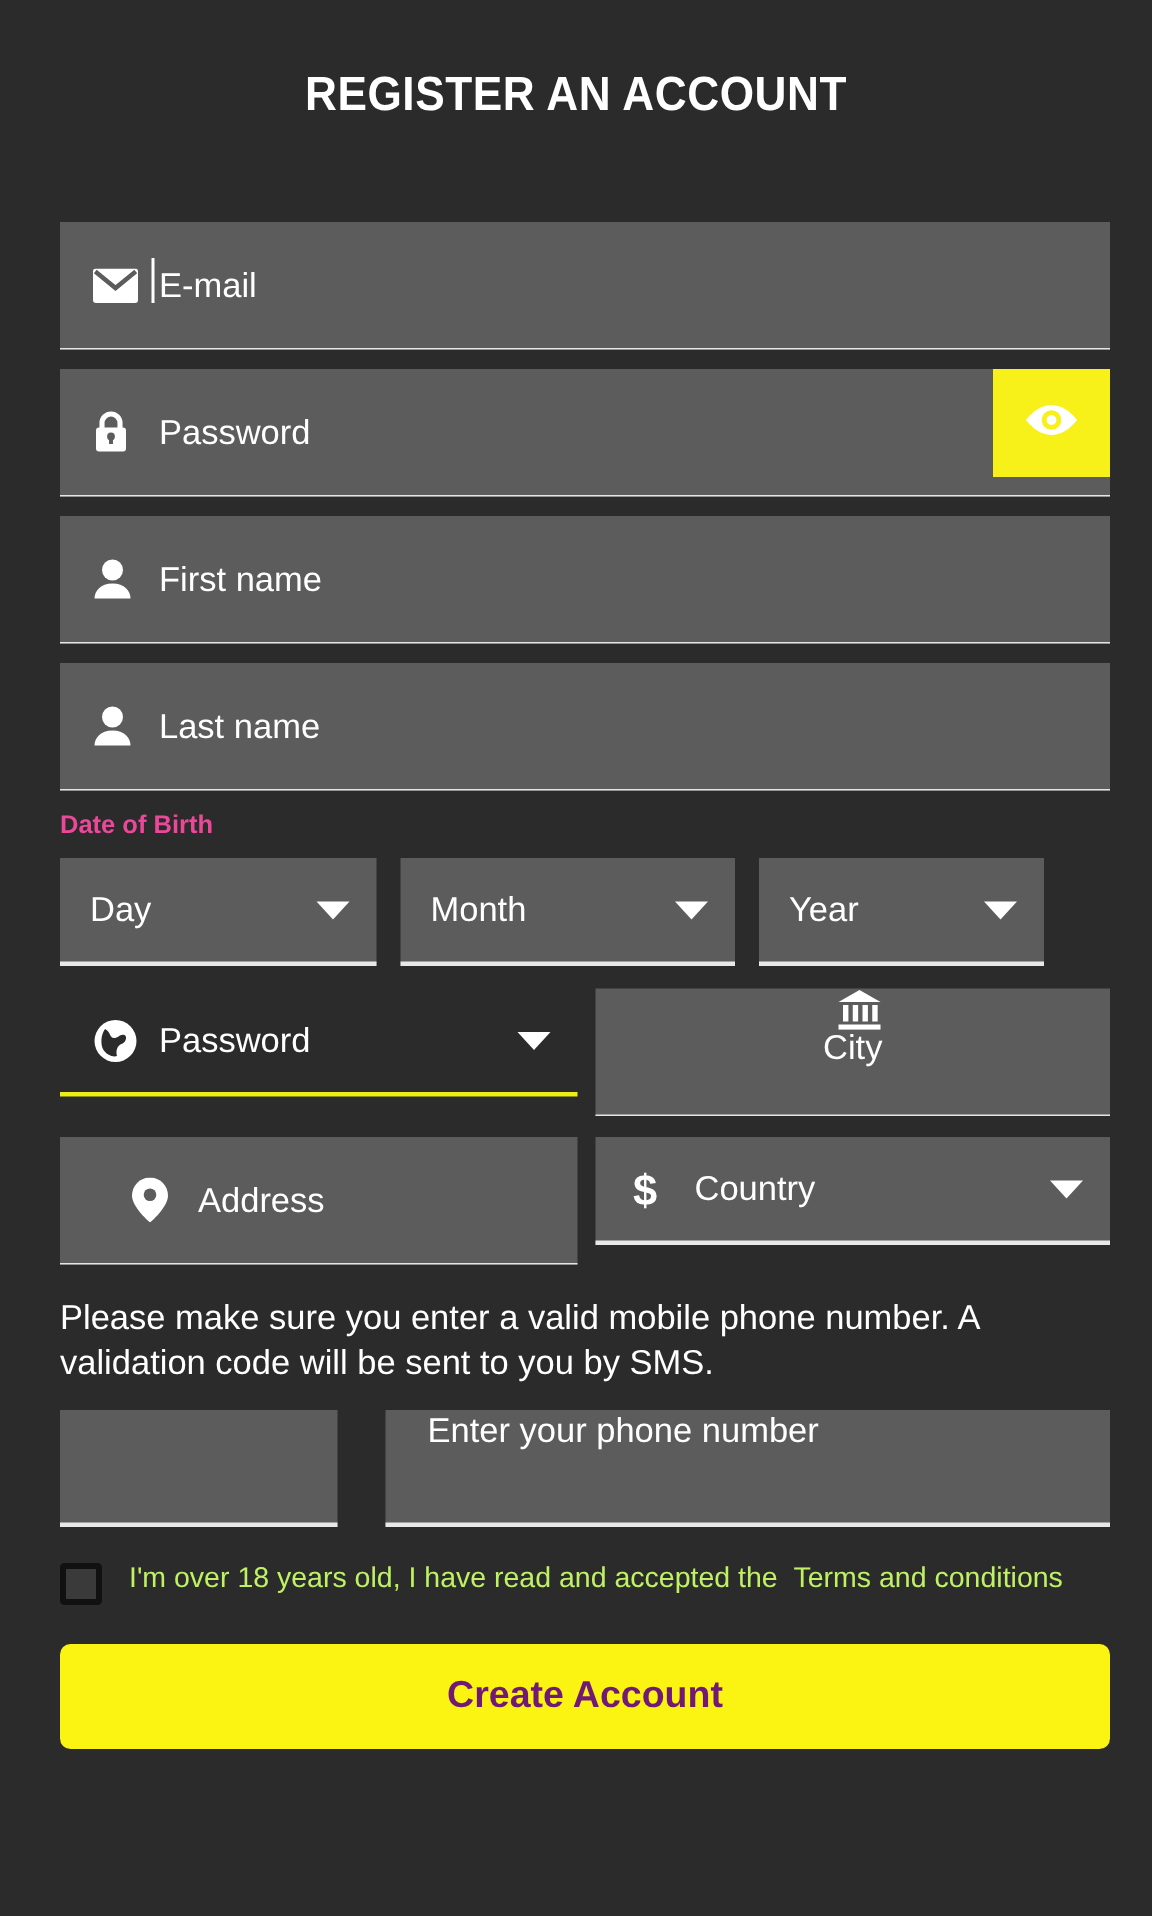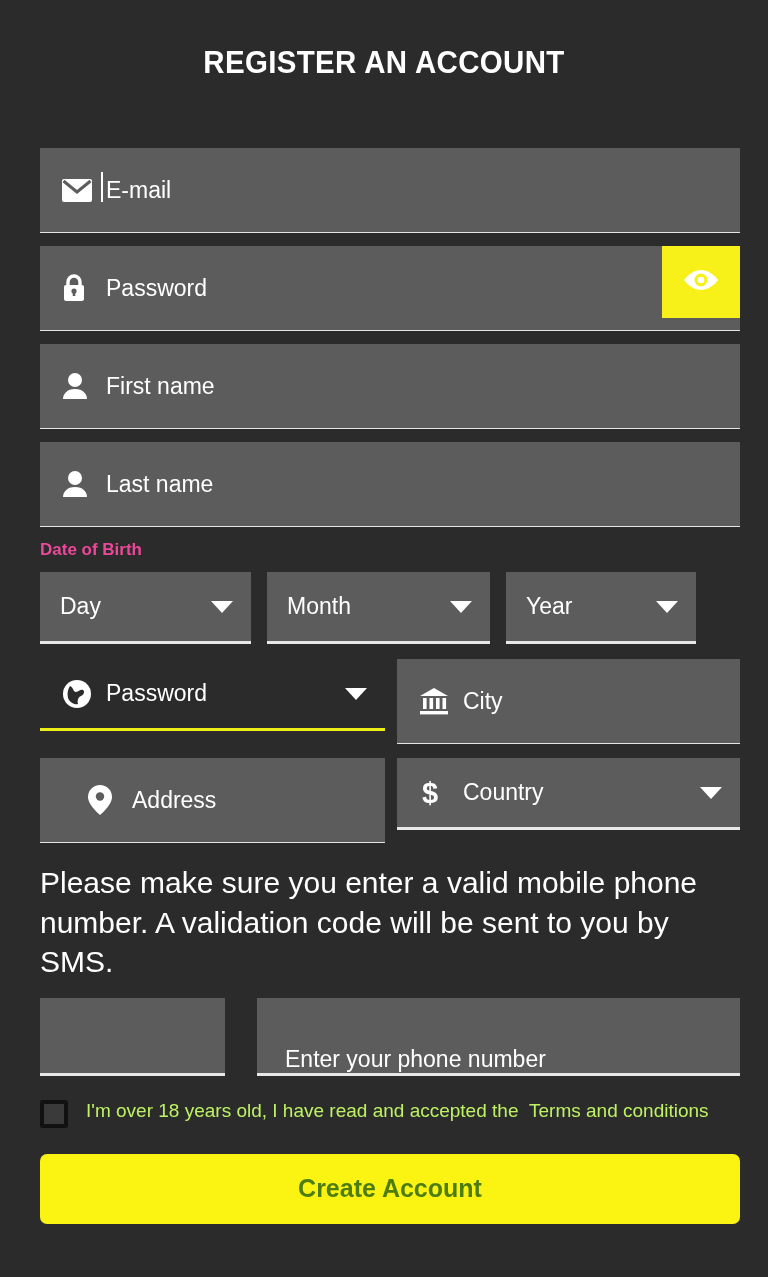--- a/index.html
+++ b/index.html
@@ -145,52 +145,52 @@
     color: #ffffff;
   }
 
   .select .icon + .lbl { margin-left: 0; }
 
   .dob-day   { width: 211px; }
   .dob-month { width: 223px; margin-left: 16px; text-align: right; }
   .dob-year  { width: 190px; margin-left: 16px; }
 
   .country { width: 345px; }
-  .city    { width: 343px; margin-left: 12px; }
+  .city    { width: 343px; margin-left: 12px; flex-direction: column; }
   .address { width: 345px; padding-left: 26px; }
   .currency{ width: 343px; margin-left: 12px; }
 
   .gap-row { margin-top: 15px; }
   .gap-row2 { margin-top: 14px; }
 
   
   .notice {
     color: #ffffff;
-    font-size: 30px;
+    font-size: 23px;
     line-height: 1.32;
     margin: 20px 0 16px 0;
     width: 690px;
   }
 
   
   .phone-row { display: flex; }
   .cc-box {
     width: 185px;
     height: 78px;
     background: #5c5c5c;
     border-bottom: 3px solid #e8e8e8;
   }
   .phone-box {
     width: 483px;
     height: 78px;
     margin-left: 32px;
     background: #5c5c5c;
     border-bottom: 3px solid #e8e8e8;
     display: flex;
-    align-items: flex-end;
+    align-items: flex-start;
   }
   .phone-box .ph {
     color: #ffffff;
     font-size: 23px;
     margin-left: 28px;
   }
 
   
   .terms {
     display: flex;
@@ -216,21 +216,21 @@
   .terms-link { white-space: nowrap; }
 
   
   .submit {
     margin-top: 26px;
     width: 700px;
     height: 70px;
     background: #fbf312;
     border: none;
     border-radius: 7px;
-    color: #4d7c0f;
+    color: #701a75;
     font-size: 25px;
     font-weight: bold;
     font-family: "Liberation Sans", sans-serif;
     cursor: pointer;
     display: flex;
     align-items: center;
     justify-content: center;
   }
 </style>
 </head>

